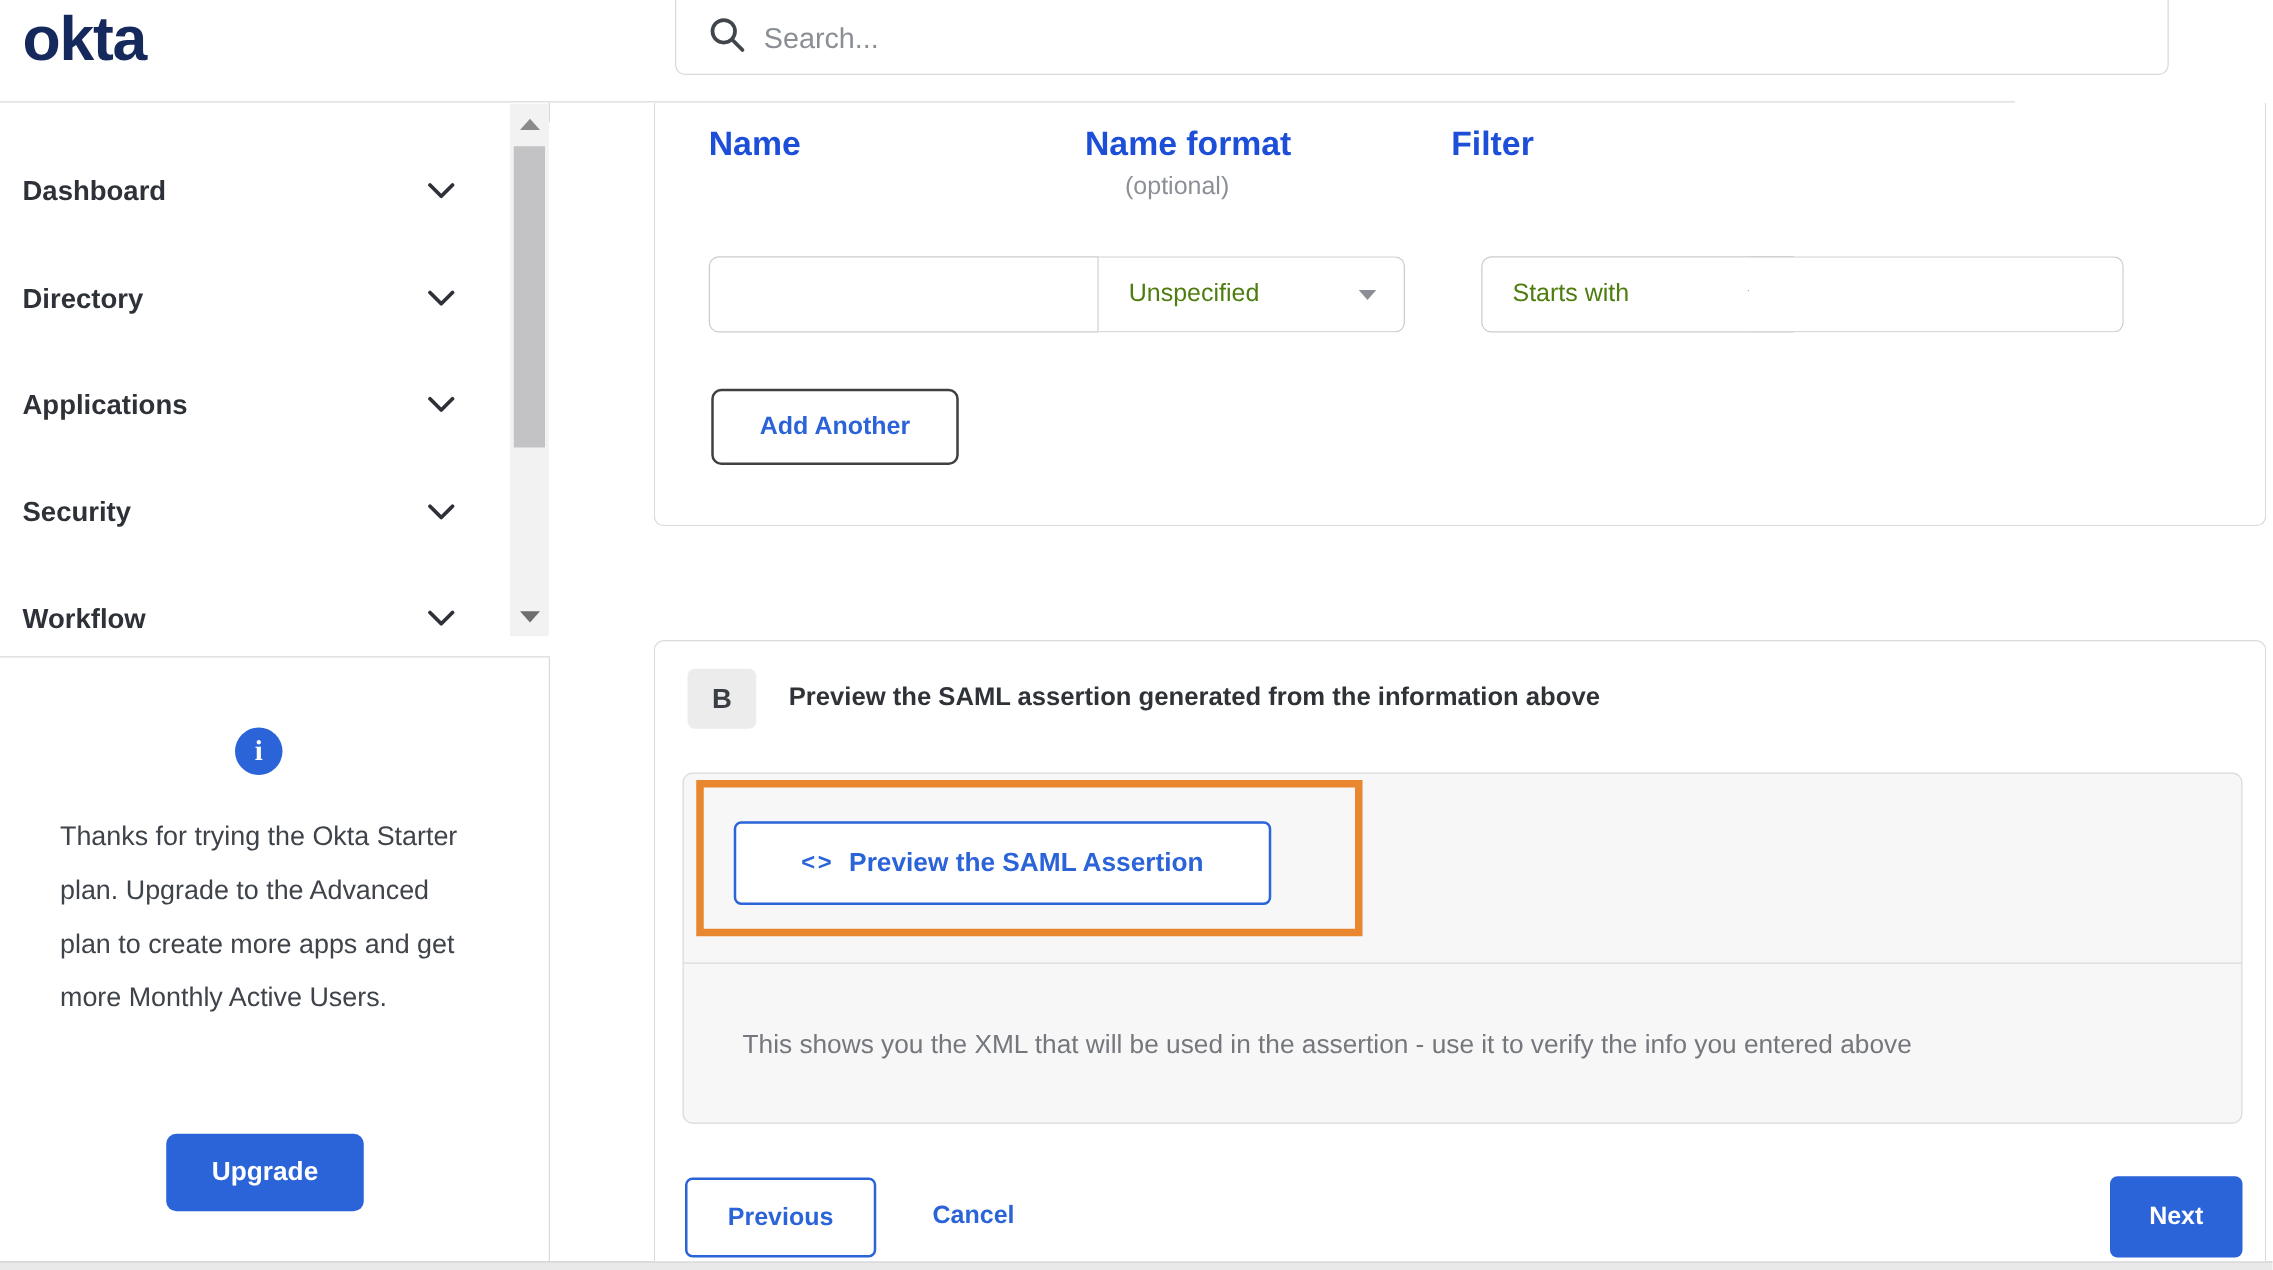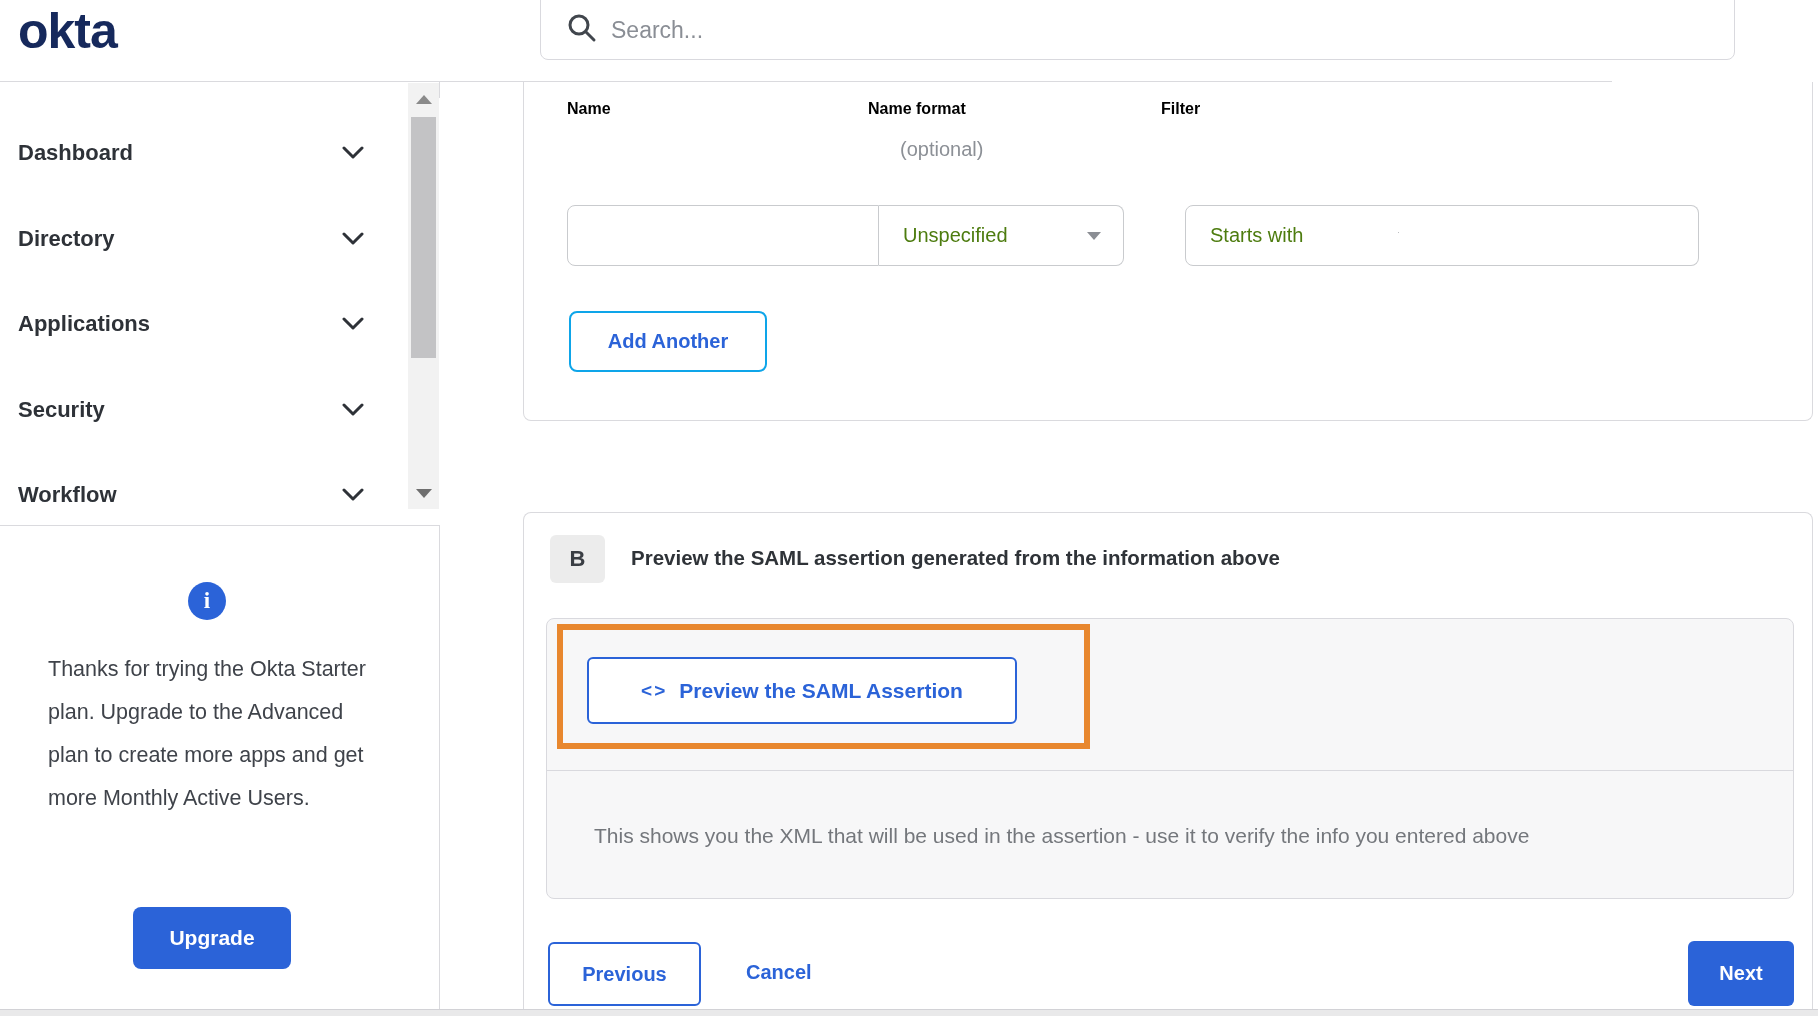--- a/index.html
+++ b/index.html
@@ -50,32 +50,32 @@
                  font-size:21px; font-weight:700; cursor:pointer;
                  font-family:"Liberation Sans", sans-serif; }
 
   
   #bottom-strip { position:absolute; left:0; top:1009px; width:1818px; height:7px;
                   background:#e9e9ea; border-top:1px solid #d2d2d6; }
 
   
   #card1 { position:absolute; left:523px; top:82px; width:1290px; height:339px; background:#fff;
            border:1px solid #dadade; border-top:none; border-radius:0 0 8px 8px; }
-  .col-label { position:absolute; top:18px; font-size:16px; font-weight:700; color:#000000; }
+  .col-label { position:absolute; top:18px; font-size:27px; font-weight:700; color:#1d4ed8; }
   #label-note { position:absolute; top:56px; font-size:20px; font-weight:400; color:#8c9096;margin-left:32px; }
   .field { position:absolute; top:123px; height:61px; border:1px solid #c9cbce; background:#fff; }
   input.field { outline:none; font-size:20px; color:#3f434a; padding:0 20px;
                 font-family:"Liberation Sans", sans-serif; }
   .select { display:flex; align-items:center; justify-content:space-between;
             padding:0 22px 0 24px; cursor:pointer; border-radius:8px; }
   .select-value { font-size:20px; color:#4d7c0f; }
   .dd-arrow { width:0; height:0; border-left:7px solid transparent; border-right:7px solid transparent;
               border-top:8px solid #8b8e94; }
   #add-another { position:absolute; left:45px; top:229px; width:198px; height:61px; background:#fff;
-                 border:2px solid #0ea5e9; border-radius:8px; color:#2b63d8; font-size:20px;
+                 border:2px solid #404040; border-radius:8px; color:#2b63d8; font-size:20px;
                  font-weight:700; cursor:pointer; font-family:"Liberation Sans", sans-serif; }
 
   
   #card2 { position:absolute; left:523px; top:512px; width:1290px; height:497px; background:#fff;
            border:1px solid #dadade; border-bottom:none; border-radius:8px 8px 0 0; }
   #b-badge { position:absolute; left:26px; top:22px; width:55px; height:48px; background:#ececec;
              border-radius:6px; display:flex; align-items:center; justify-content:center;
              font-size:22px; font-weight:600; color:#3a3e44; }
   #b-title { position:absolute; left:107px; top:33px; font-size:20.5px; font-weight:700; color:#2f3338; }
   #panel { position:absolute; left:22px; top:105px; width:1248px; height:281px; background:#f7f7f8;

